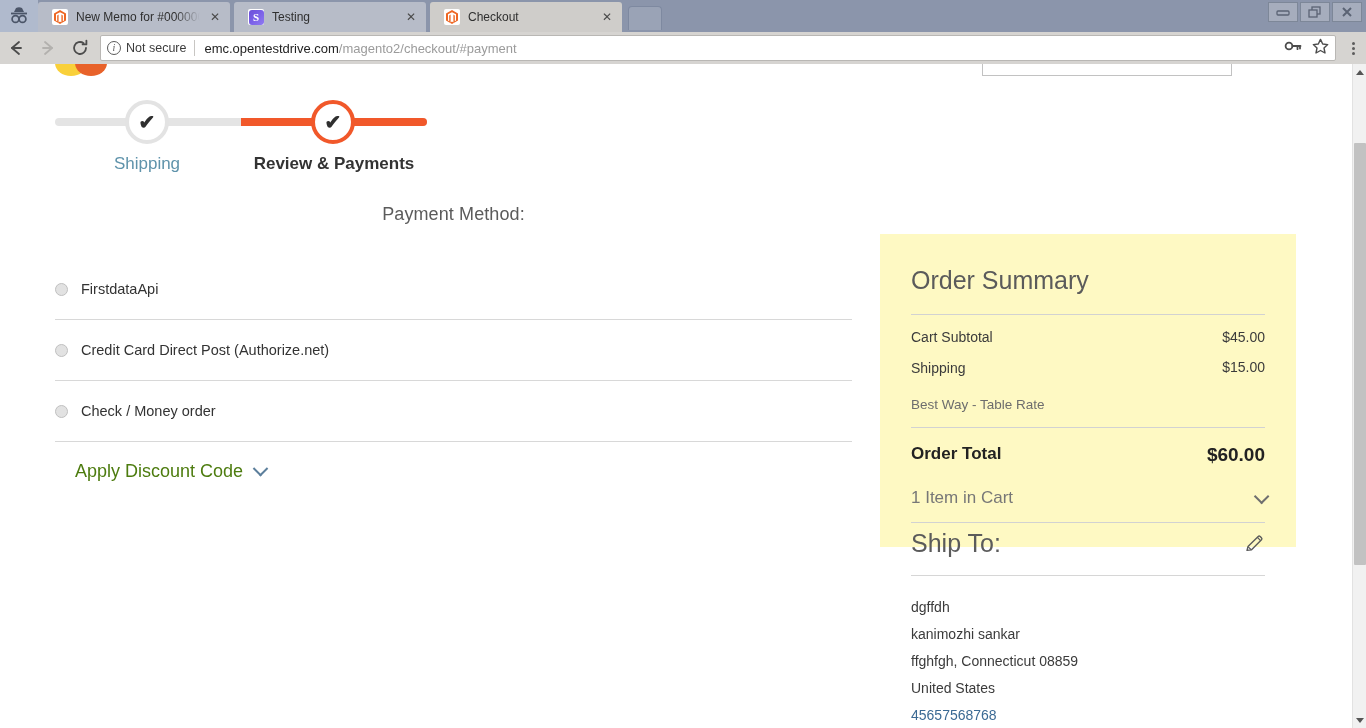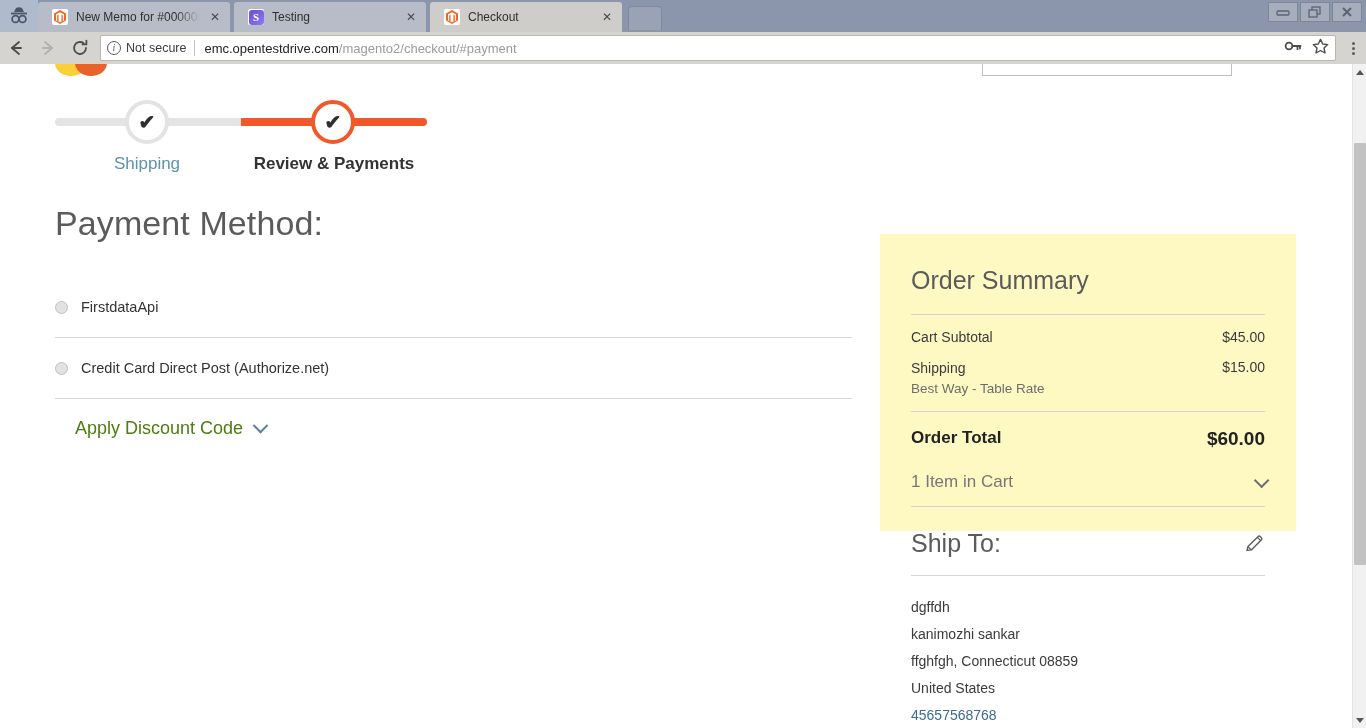--- a/index.html
+++ b/index.html
@@ -182,22 +182,23 @@
     position: absolute; top: 36px;
     font-size: 17px; white-space: nowrap;
     text-align: center;
   }
   .step-label.a { left: 0px; width: 184px; color: #5f93ab; }
   .step-label.b { left: 186px; width: 186px; color: #333333; font-weight: bold; }
 
   
   .left-col { position: absolute; left: 55px; top: 140px; width: 797px; }
   .pm-title {
-    font-size: 34px; color: #5b5b5b; font-weight: normal;
+    font-size: 18px; color: #5b5b5b; font-weight: normal;
     letter-spacing: .1px;
+    text-align: center;
   }
   .pm-list { margin-top: 34px; }
   .pm-row {
     display: flex; align-items: center;
     height: 61px;
     border-bottom: 1px solid #d8d8d8;
   }
   .pm-row:first-child { border-top: none; }
   .radio {
     width: 13px; height: 13px; border-radius: 50%;
@@ -221,21 +222,21 @@
     padding: 32px 31px 24px 31px;
   }
   .sum-title { font-size: 25px; color: #5b5b5b; font-weight: normal; }
   .sum-hr { height: 1px; background: #d2d2d2; margin: 19px 0 0 0; }
   .sum-line {
     display: flex; justify-content: space-between; align-items: flex-start;
     padding: 14px 0 0 0;
   }
   .sum-key { font-size: 14px; color: #3b3b3b; }
   .sum-val { font-size: 14px; color: #3b3b3b; }
-  .sum-sub { font-size: 13.5px; color: #6d6d6d; margin-top: 4px; }
+  .sum-sub { font-size: 13.5px; color: #6d6d6d; margin-top: 20px; }
   .sum-hr2 { height: 1px; background: #d2d2d2; margin-top: 15px; }
   .sum-total { display: flex; justify-content: space-between; padding-top: 16px; }
   .sum-total .k { font-size: 17px; font-weight: bold; color: #222; }
   .sum-total .v { font-size: 19px; font-weight: bold; color: #222; }
   .sum-cart {
     display: flex; justify-content: space-between; align-items: center;
     padding-top: 22px; padding-bottom: 14px;
     border-bottom: 1px solid #d2d2d2;
   }
   .sum-cart .t { font-size: 17px; color: #777777; }
@@ -435,20 +436,24 @@
 
       <div class="pm-list">
         <div class="pm-row">
           <span class="radio"></span>
           <span class="pm-label">FirstdataApi</span>
         </div>
         <div class="pm-row">
           <span class="radio"></span>
           <span class="pm-label">Credit Card Direct Post (Authorize.net)</span>
         </div>
+        <div class="pm-row">
+          <span class="radio"></span>
+          <span class="pm-label">Check / Money order</span>
+        </div>
       </div>
 
       <div class="discount-row">
         <span class="discount-link">Apply Discount Code</span>
         <span class="chev"></span>
       </div>
     </div>
 
     <div class="summary">
       <h2 class="sum-title">Order Summary</h2>

